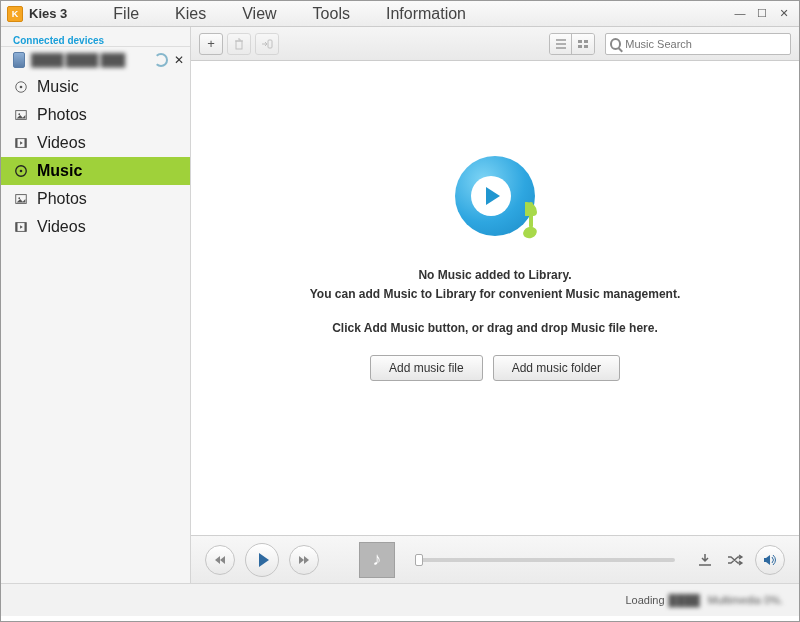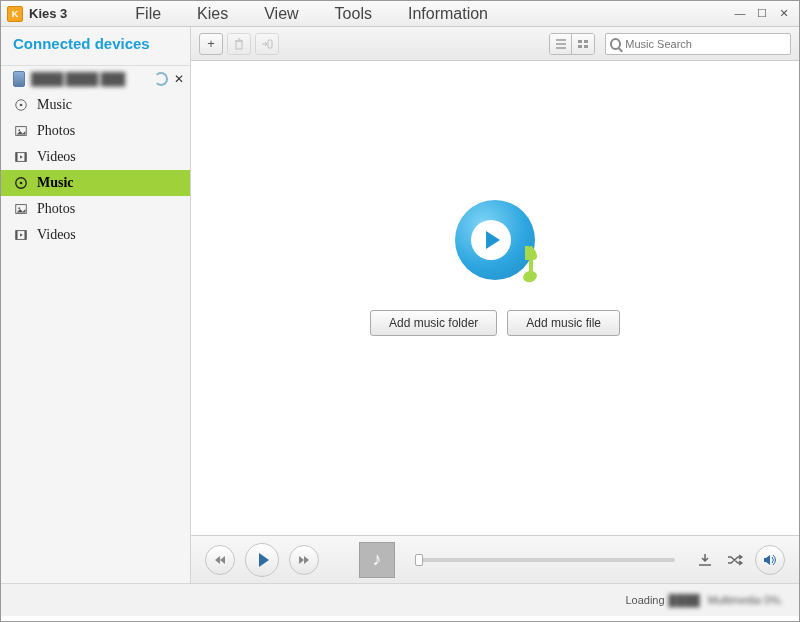--- a/index.html
+++ b/index.html
@@ -1,31 +1,31 @@
 <!DOCTYPE html>
 <html><head>
 <meta charset="utf-8">
 <style>
 * { box-sizing: border-box; margin: 0; padding: 0; }
 body { font-family: Arial, sans-serif; font-size: 12px; background: #fff; width: 800px; height: 622px; overflow: hidden; border: 1px solid #999; }
 
 .menubar { height: 26px; background: linear-gradient(#fafafa,#ededed); border-bottom:1px solid #ccc; display:flex; align-items:center; padding: 0 6px; }
 .app-icon { width:16px; height:16px; background:#f6a623; border:1px solid #d88a10; border-radius:2px; margin-right:6px; display:flex; align-items:center; justify-content:center; color:#fff; font-size:9px; font-weight:bold; }
-.app-title { font-weight:bold; color:#333; font-size:13px; margin-right:50px; }
+.app-title { font-weight:bold; color:#333; font-size:13px; margin-right:28px; }
 .menu-item { color:#444; font-size:16px; padding:0 18px; cursor:pointer; }
 .menu-spacer { flex:1; }
 .win-btn { width:18px; height:14px; margin-left:4px; color:#555; font-size:11px; text-align:center; cursor:pointer; font-family: Arial; }
 
 .body-row { display:flex; height: 556px; }
 
 .sidebar { width:190px; background:#f5f5f5; border-right:1px solid #d4d4d4; }
-.side-header { font-weight:bold; font-size:15px; padding:8px 12px 13px; border-bottom:1px solid #ddd; }
+.side-header { font-weight:bold; font-size:10px; padding:8px 12px 0; border-bottom:1px solid #ddd; }
 .side-header.connected { color:#1a9fd9; }
 .side-header.library { color:#7ab51d; }
-.side-item { display:flex; align-items:center; padding:5px 12px; font-size:14px; color:#222; cursor:pointer;font-family:Liberation Serif, serif; }
+.side-item { display:flex; align-items:center; padding:5px 12px; font-size:16px; color:#222; cursor:pointer; }
 .side-item .icon { width:16px; height:16px; margin-right:8px; display:flex; align-items:center; justify-content:center; }
 .side-item.selected { background:#9fd13a; font-weight:bold; color:#000; }
 .device-row { display:flex; align-items:center; padding:5px 6px 5px 12px; font-size:12px; color:#333; }
 .device-row .phone-icon { width:12px; height:16px; border:1px solid #5b7ea8; border-radius:2px; background:linear-gradient(#8eb0d7,#5b7ea8); margin-right:6px; }
 .device-row .name { flex:1; filter: blur(2px); color:#555; font-weight:bold; letter-spacing:-0.5px; }
 .device-row .refresh { width:14px; height:14px; border:2px solid #86b7cc; border-radius:50%; border-left-color:transparent; margin:0 6px; }
 .device-row .close { color:#333; font-size:12px; cursor:pointer; }
 
 .main { flex:1; display:flex; flex-direction:column; background:#fff; }
 .toolbar { height:34px; background:linear-gradient(#f5f5f5,#e9e9e9); border-bottom:1px solid #ccc; display:flex; align-items:center; padding:0 8px; gap:4px; }
@@ -209,23 +209,28 @@
     <div class="content">
       <div class="hero-icon">
         <div class="hero-circle"></div>
         <div class="hero-play"></div>
         <div class="hero-note">
             <div class="stem"></div>
             <div class="flag"></div>
             <div class="head"></div>
           </div>
       </div>
+      <div class="empty-text">
+        <div class="line1">No Music added to Library.</div>
+        <div class="line2">You can add Music to Library for convenient Music management.</div>
+        <div class="line3">Click Add Music button, or drag and drop Music file here.</div>
+      </div>
       <div class="btn-row">
+        <button class="action-btn">Add music file</button>
         <button class="action-btn">Add music folder</button>
-        <button class="action-btn">Add music file</button>
       </div>
     </div>
 
     <div class="player">
       <div class="pl-btn">
           <div class="rw">
             <span></span>
             <span></span>
           </div>
         </div>

